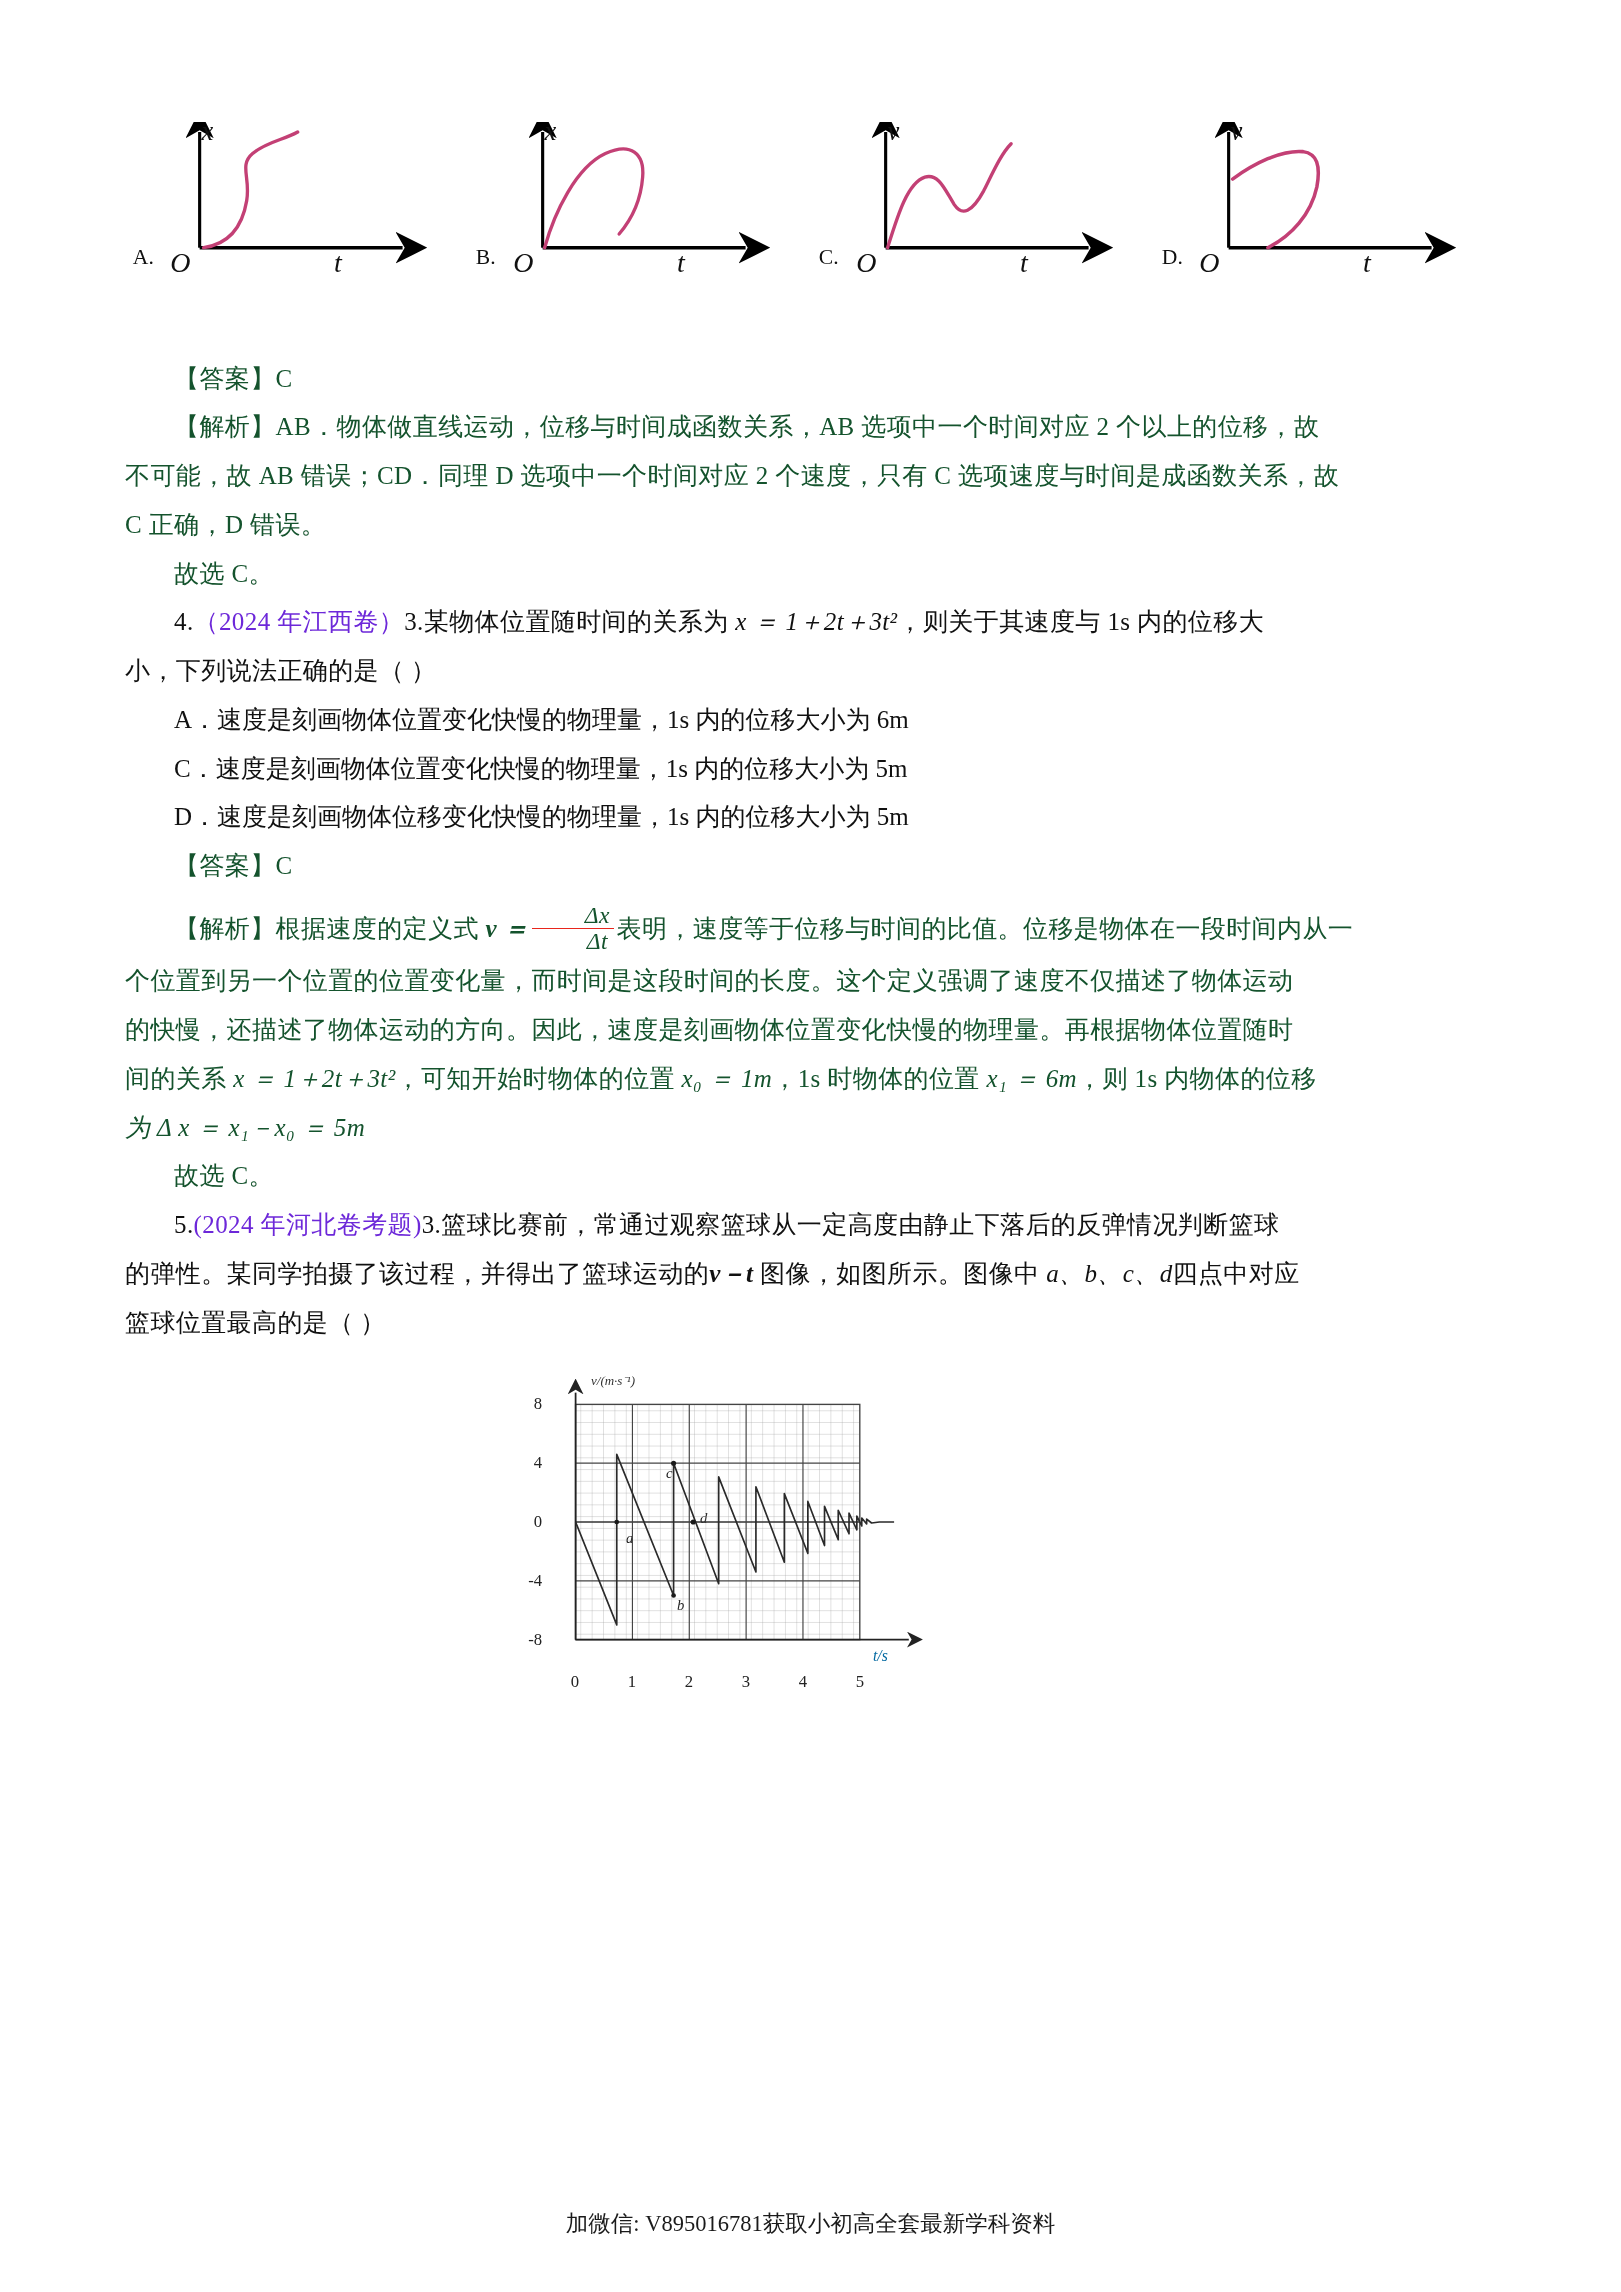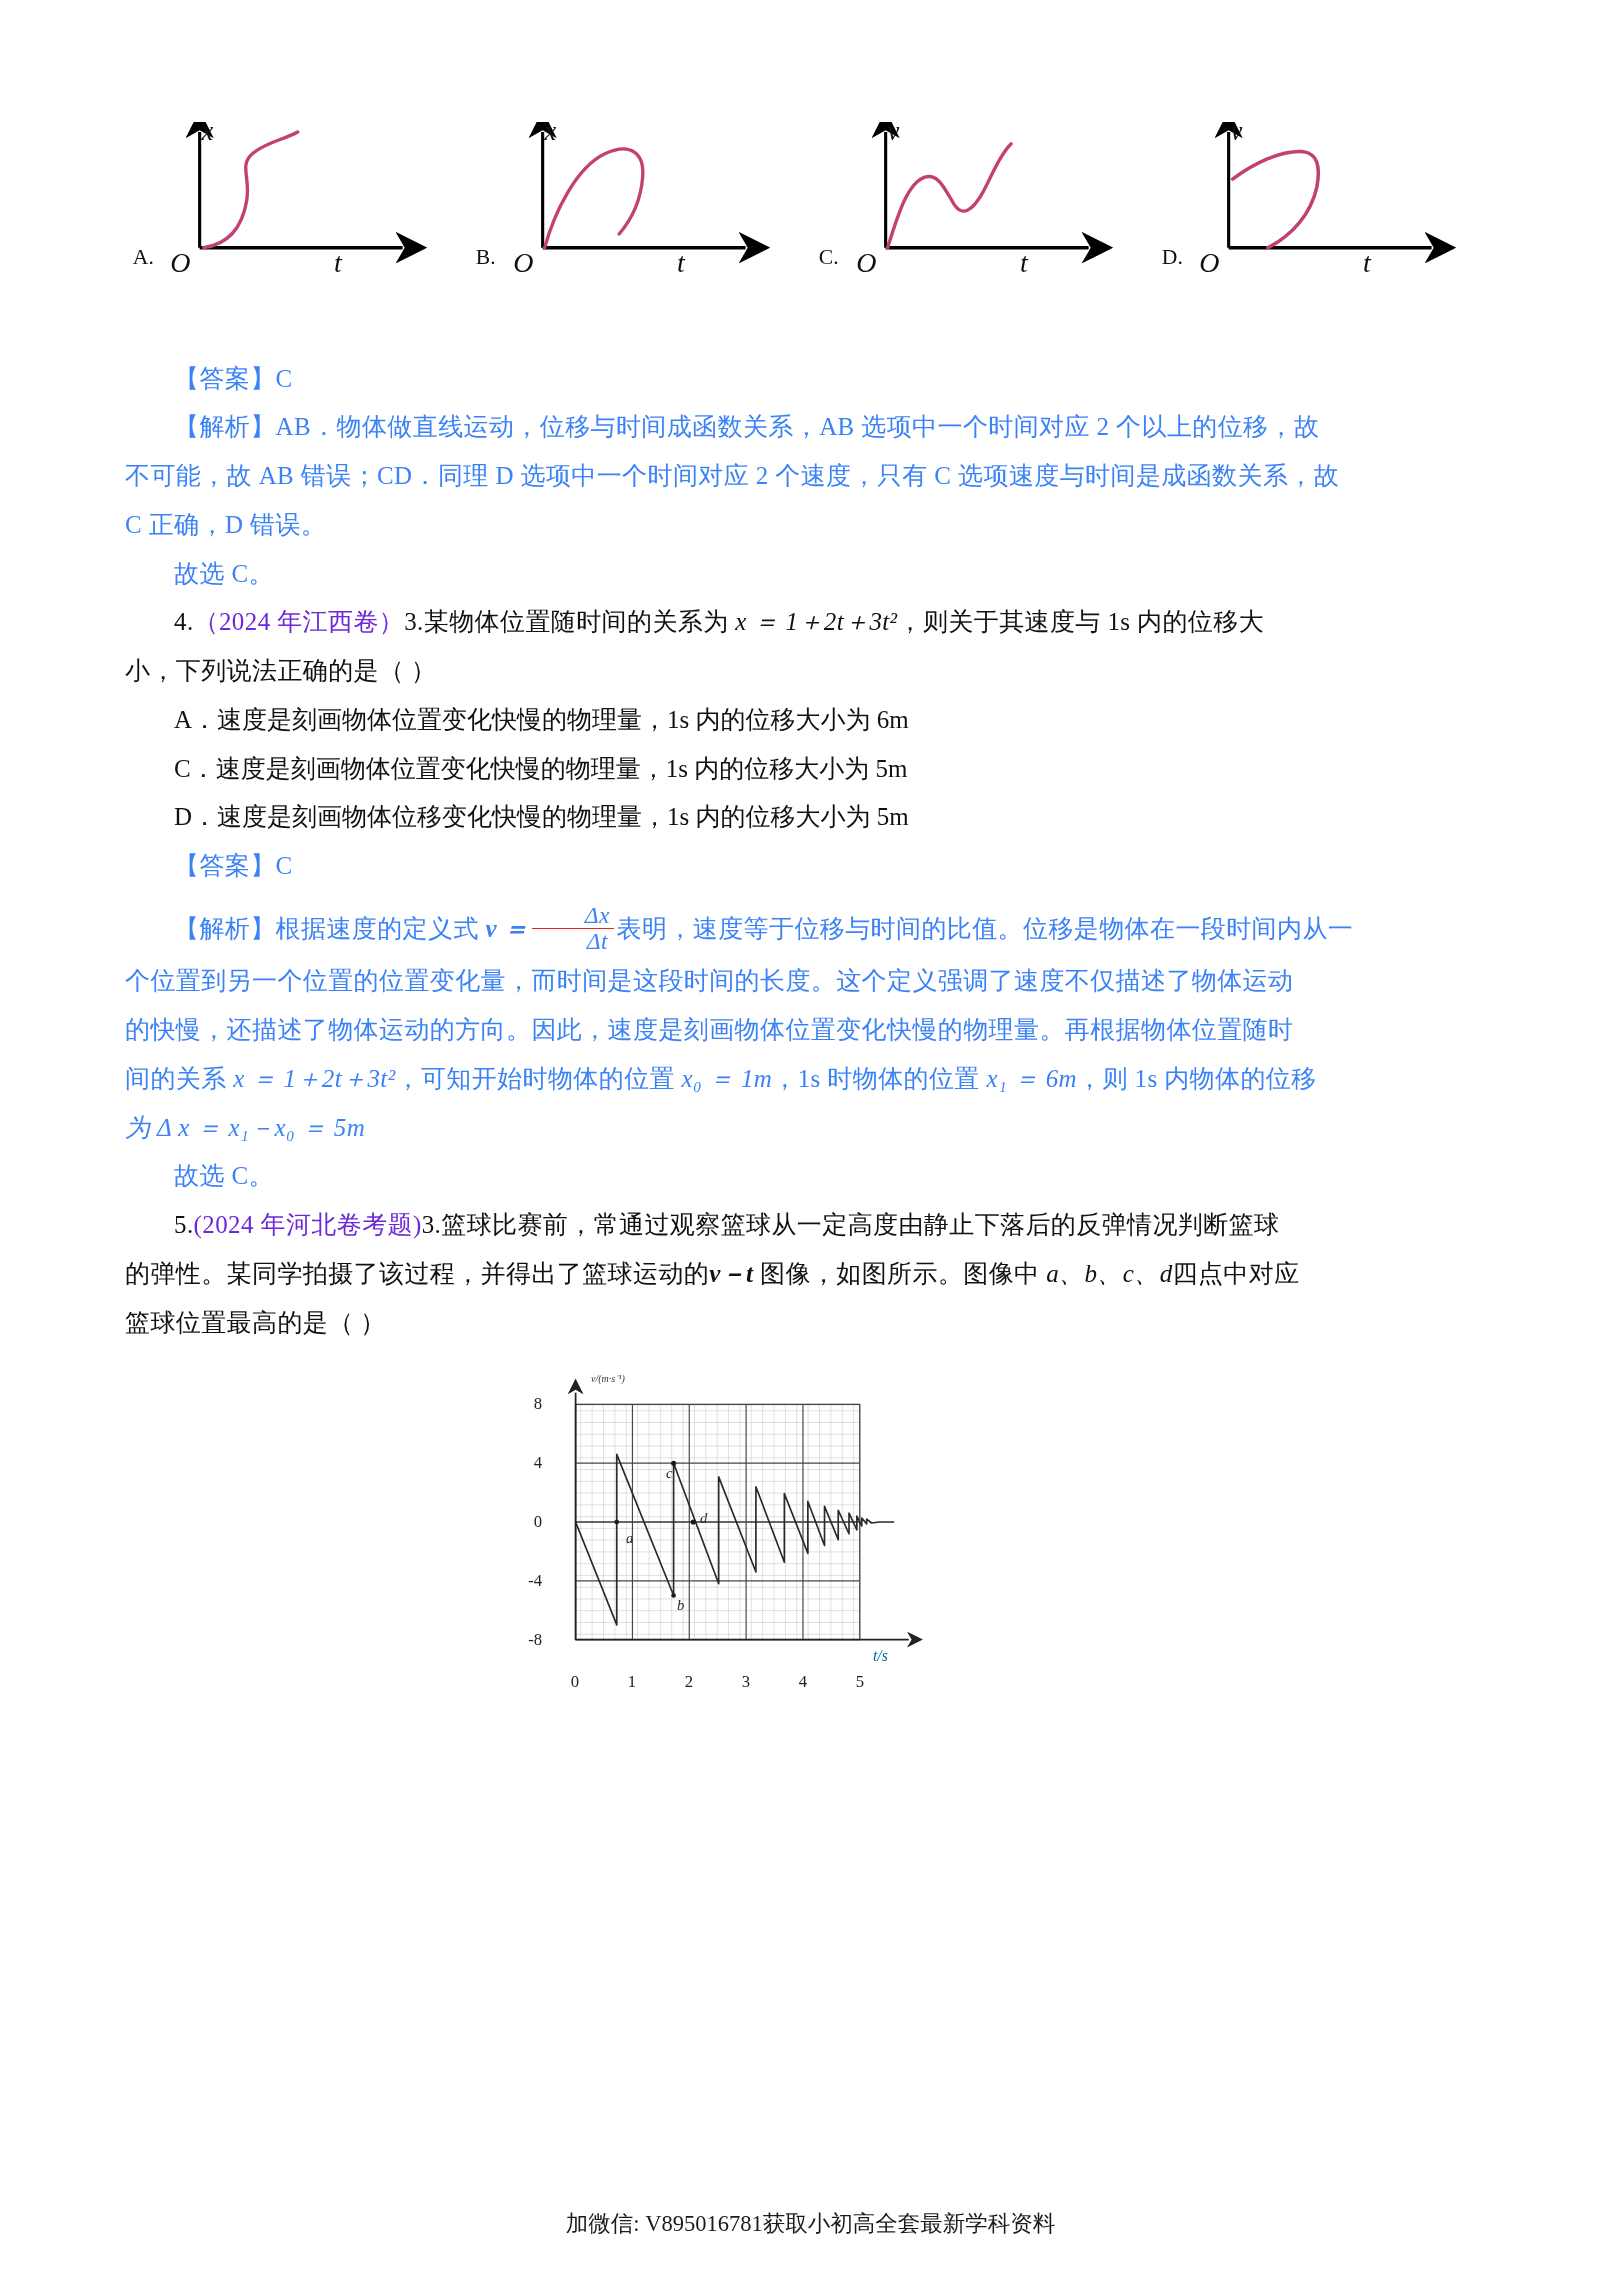--- a/index.html
+++ b/index.html
@@ -58,21 +58,21 @@
   .axis-O{ left:-11.8px; top:125px; font-size:28px;}
   .axis-xlab{ left:152px; top:125px; font-size:28px;}
 
   
   .para{
     font-size:25px;
     line-height:1.95;
     letter-spacing:0.4px;
     margin:0;
   }
-  .red{ color:#3b82f6; }
+  .red{ color:#14532d; }
   .indent{ text-indent:49px; }
   .blue{ color:#6d28d9; }
   .opt-line{
     font-size:25px;
     line-height:1.95;
     margin:0;
     padding-left:49px;
   }
   .ital{ font-style:italic; font-family:Liberation Serif, serif;}
   .q-num{ font-size:25px; }
@@ -101,21 +101,21 @@
     margin-top:27.4px;
   }
   .chart-inner{
     position:absolute;
     left:421px; top:0;
     width:412px; height:294px;
   }
   .chart-title{
     position:absolute;
     left:45px; top:-3.9px;
-    font-size:10px;
+    font-size:13px;
     font-style:italic;
     color:#333;
     font-family:"Liberation Serif",serif;
     white-space:nowrap;
   }
   .ytick{
     position:absolute;
     right:calc(100% + 3.9px);
     font-size:16.7px;
     color:#222;

